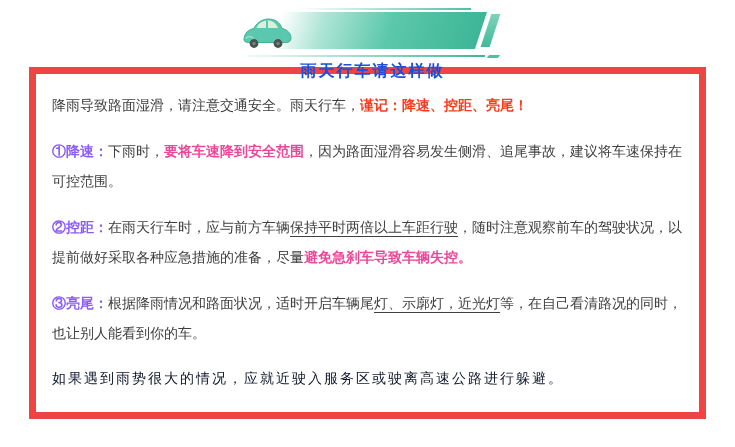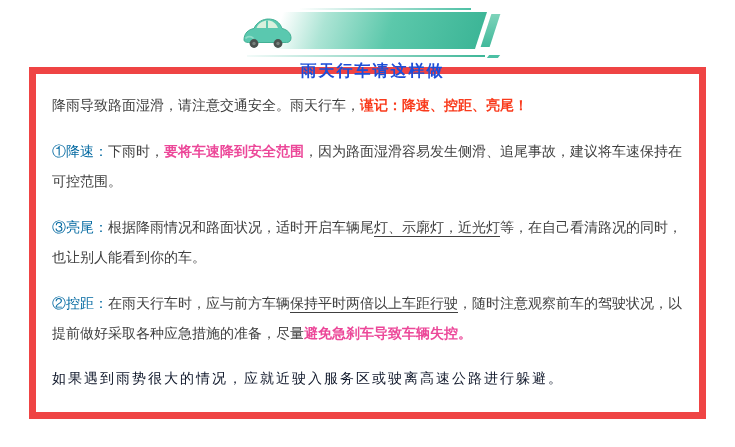--- a/index.html
+++ b/index.html
@@ -72,21 +72,21 @@
     background: #ffffff;
     padding: 16px 16px 18px 16px;
     font-size: 14px;
     line-height: 30px;
     color: #404040;
   }
   .content-box p { margin: 0 0 16px 0; }
   .content-box p:last-child { margin-bottom: 0; }
 
   .hl-red  { color: #f93a1c; font-weight: bold; }
-  .hl-orng { color: #0369a1; font-weight: normal; }
+  .hl-orng { color: #8b5cf6; font-weight: bold; }
   .b       { font-weight: bold; color: #ec4899; }
   .u       { text-decoration: underline; text-underline-offset: 4px; text-decoration-thickness: 1px; }
 
   .p-last {
     font-family: "Liberation Serif", serif;
     letter-spacing: 2px;
     color: #0f172a;
   }
 </style>
 </head>
@@ -113,19 +113,19 @@
   <div class="banner-underline"></div>
   <div class="banner-underline-tick"></div>
 </div>
 
 <div class="content-box">
 
   <p><span>降雨导致路面湿滑，请注意交通安全。雨天行车，</span><span class="hl-red">谨记：降速、控距、亮尾！</span></p>
 
   <p><span class="hl-orng">①降速：</span><span>下雨时，</span><span class="b">要将车速降到安全范围</span><span>，因为路面湿滑容易发生侧滑、追尾事故，建议将车速保持在可控范围。</span></p>
 
+  <p><span class="hl-orng">②控距：</span><span>在雨天行车时，应与前方车辆</span><span class="u">保持平时两倍以上车距行驶</span><span>，随时注意观察前车的驾驶状况，以提前做好采取各种应急措施的准备，尽量</span><span class="b">避免急刹车导致车辆失控。</span></p>
+
   <p><span class="hl-orng">③亮尾：</span><span>根据降雨情况和路面状况，适时开启车辆尾</span><span class="u">灯、示廓灯，近光灯</span><span>等，在自己看清路况的同时，也让别人能看到你的车。</span></p>
-
-  <p><span class="hl-orng">②控距：</span><span>在雨天行车时，应与前方车辆</span><span class="u">保持平时两倍以上车距行驶</span><span>，随时注意观察前车的驾驶状况，以提前做好采取各种应急措施的准备，尽量</span><span class="b">避免急刹车导致车辆失控。</span></p>
 
   <p class="p-last"><span>如果遇到雨势很大的情况，应就近驶入服务区或驶离高速公路进行躲避。</span></p>
 
 </div>
 
 </body></html>

